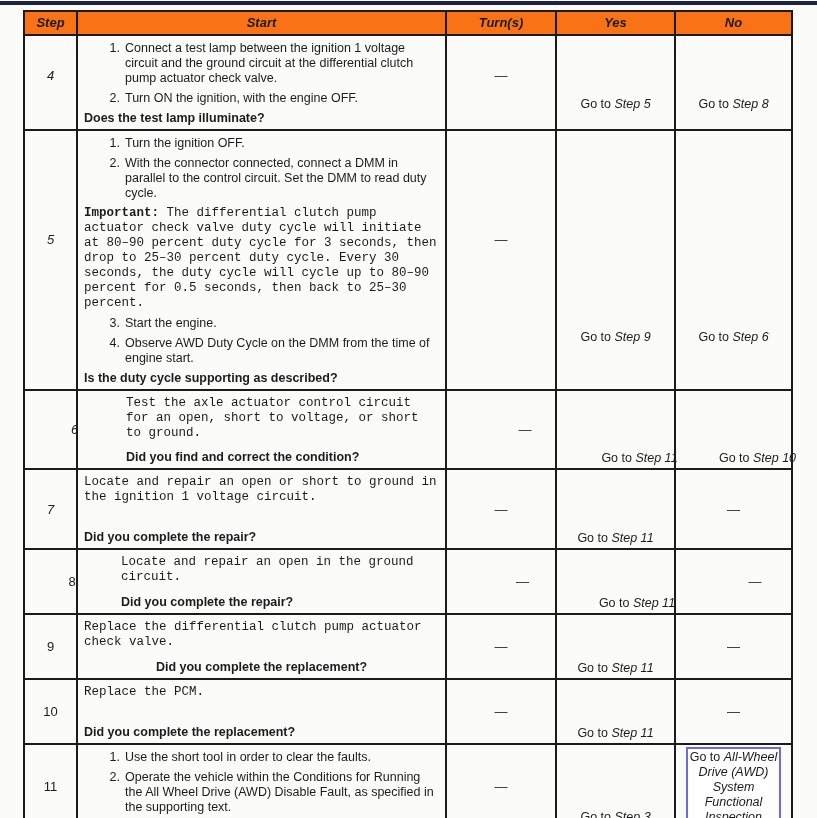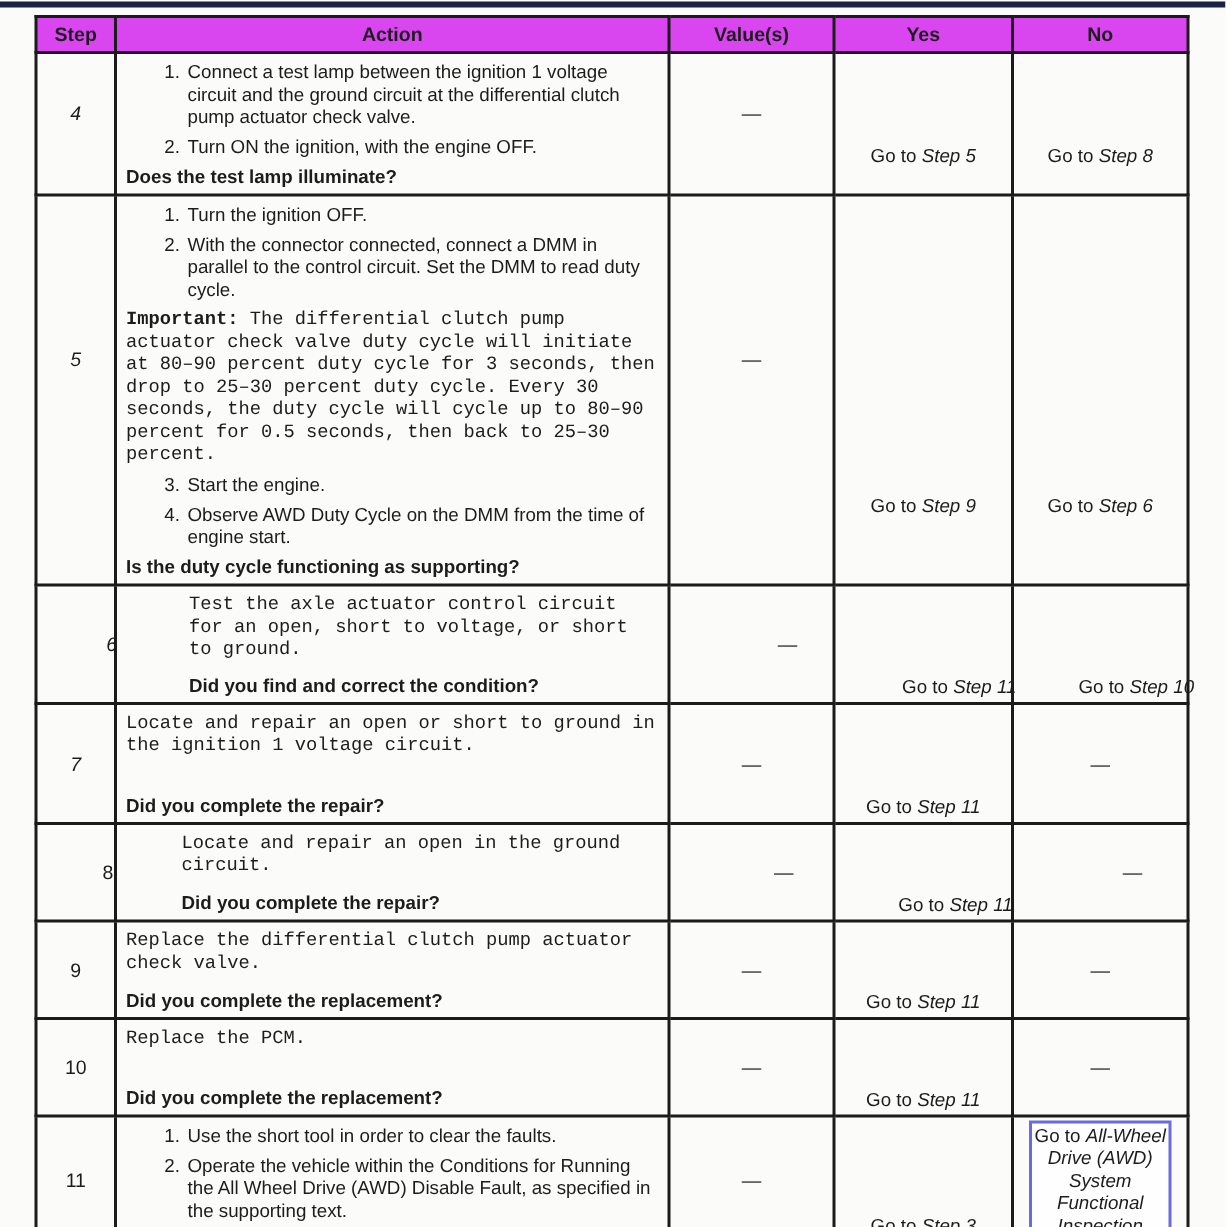--- a/index.html
+++ b/index.html
@@ -22,33 +22,34 @@
     table-layout:fixed;
   }
   table.diag th, table.diag td{
     border:2px solid #1b1b1b;
     vertical-align:top;
     padding:0;
   }
   table.diag th{
     font-size:13px;font-weight:bold;
     padding:3px 2px 4px;
-    background:#d946ef;
+    background:#f97316;
+    font-style:italic;
   }
   .cellwrap{
     display:flex;flex-direction:column;
     box-sizing:border-box;
   }
   
   tbody tr:nth-child(1) .cellwrap{min-height:78px;}
   tbody tr:nth-child(2) .cellwrap{min-height:216px;}
   tbody tr:nth-child(3) .cellwrap{min-height:77px;padding-left:48px;}
   tbody tr:nth-child(4) .cellwrap{min-height:78px;}
   tbody tr:nth-child(5) .cellwrap{min-height:63px;padding-left:43px;}
-  tbody tr:nth-child(6) .cellwrap{min-height:63px;}
+  tbody tr:nth-child(6) .cellwrap{min-height:63px;align-items:center;}
   tbody tr:nth-child(7) .cellwrap{min-height:63px;}
   tbody tr:nth-child(8) .cellwrap{min-height:82px;}
 
   td.step-td .cellwrap{justify-content:center;align-items:center;}
   .stepnum{font-size:13px;}
   .stepnum.it{font-style:italic;}
 
   td.action-td .cellwrap{padding:3px 6px 3px 6px;}
   .num-item{
     display:flex;
@@ -108,22 +109,22 @@
     <colgroup>
       <col style="width:53px">
       <col style="width:369px">
       <col style="width:110px">
       <col style="width:119px">
       <col style="width:117px">
     </colgroup>
     <thead>
       <tr>
         <th>Step</th>
-        <th>Action</th>
-        <th>Value(s)</th>
+        <th>Start</th>
+        <th>Turn(s)</th>
         <th>Yes</th>
         <th>No</th>
       </tr>
     </thead>
     <tbody>
         <tr class="row">
           <td class="step-td">
             <div class="cellwrap">
               <span class="stepnum it">4</span>
             </div>
@@ -175,21 +176,21 @@
               </div>
               <div class="para"><b>Important: </b><span>The differential clutch pump actuator check valve duty cycle will initiate at 80–90 percent duty cycle for 3 seconds, then drop to 25–30 percent duty cycle. Every 30 seconds, the duty cycle will cycle up to 80–90 percent for 0.5 seconds, then back to 25–30 percent.</span></div>
               <div class="num-item">
                 <span class="num">3.</span>
                 <span class="itxt">Start the engine.</span>
               </div>
               <div class="num-item">
                 <span class="num">4.</span>
                 <span class="itxt">Observe AWD Duty Cycle on the DMM from the time of engine start.</span>
               </div>
-              <div class="question">Is the duty cycle functioning as supporting?</div>
+              <div class="question">Is the duty cycle supporting as described?</div>
             </div>
           </td>
           <td class="value-td">
             <div class="cellwrap">
               <span class="dash">—</span>
             </div>
           </td>
           <td class="yn-td">
             <div class="cellwrap">
               <div class="goto"><span>Go to </span><i>Step 9</i></div>

